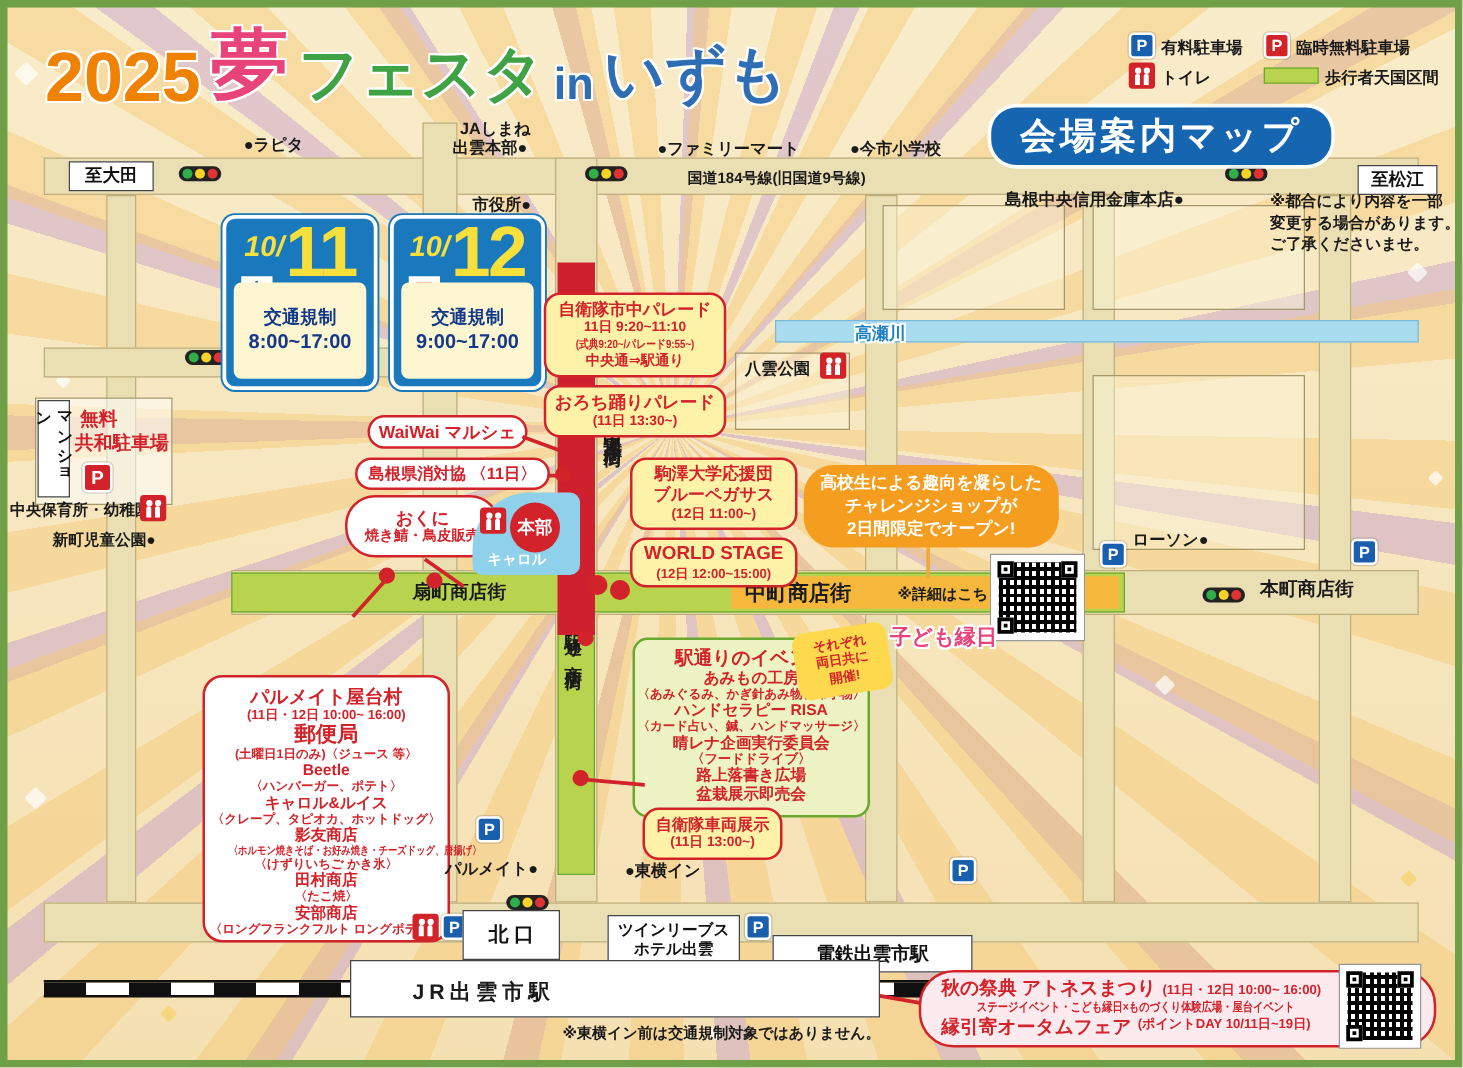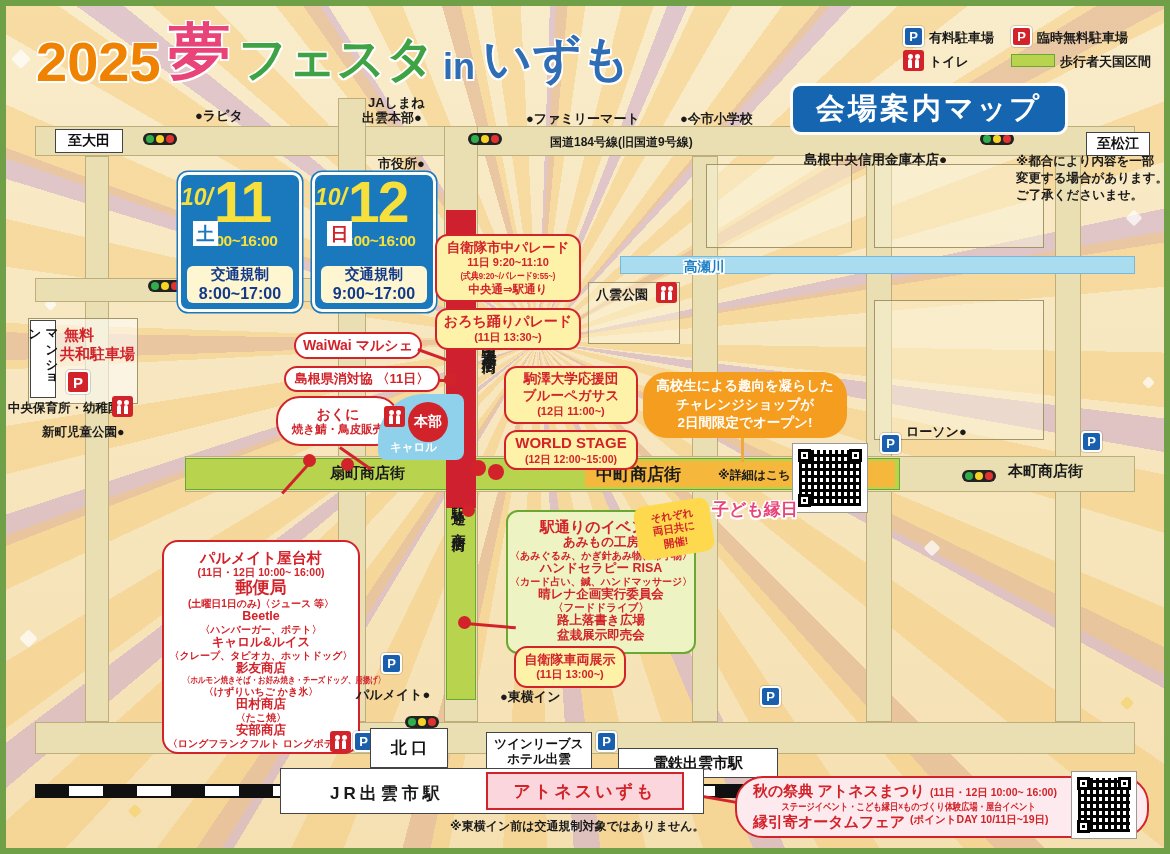--- a/index.html
+++ b/index.html
@@ -33,26 +33,26 @@
 .wc{position:absolute;width:21px;height:21px;background:#d2232a;border-radius:3px;display:flex;align-items:flex-end;justify-content:center;gap:3px;padding:3px}
 .wfig{width:4px;height:9px;background:#fff;border-radius:2px 2px 0 0;position:relative}
 .wfig::before{content:"";position:absolute;top:-5px;left:-0.5px;width:5px;height:5px;border-radius:50%;background:#fff}
 .qr{position:absolute;background:#fff;border:3px solid #fff;box-shadow:0 0 0 1px #999}
 .qr .pat{position:absolute;inset:3px;background-image:repeating-linear-gradient(0deg,#000 0 3px,transparent 3px 7px),repeating-linear-gradient(90deg,#000 0 3px,transparent 3px 6px)}
 .fq{position:absolute;width:13px;height:13px;border:3px solid #000;background:#fff;z-index:2}
 .fq::after{content:"";position:absolute;inset:2px;background:#000}
 .sp{position:absolute;background:#fff;transform:rotate(45deg);border-radius:2px;opacity:.7}
 .sp.yel{background:#f6d36b}
 .datebox{position:absolute;width:124px;height:140px;background:#1a78bd;border:3px solid #fff;border-radius:10px;color:#f7e03c;text-align:center;box-shadow:0 0 0 1.5px #1a78bd}
-.datebox .row1{display:flex;align-items:flex-start;justify-content:flex-start;gap:1px}
+.datebox .row1{display:flex;align-items:flex-start;justify-content:center;gap:1px}
 .dpre{font-size:23px;font-weight:bold;margin-top:9px;font-style:italic}
 .dday{font-size:57px;font-weight:bold;line-height:.95;letter-spacing:-2px}
 .ddow{position:absolute;left:12px;top:46px;width:25px;height:25px;background:#fff;font-size:18px;font-weight:bold;display:flex;align-items:center;justify-content:center}
 .dhours{font-size:15.5px;font-weight:bold;margin-top:3px;letter-spacing:-.5px}
-.dreg{position:absolute;left:6px;right:6px;bottom:6px;background:#fdf6d0;border-radius:6px;color:#12398a;font-weight:bold;font-size:14.5px;line-height:1.2;padding:0 0}
+.dreg{position:absolute;left:6px;right:6px;bottom:6px;background:#fdf6d0;border-radius:6px;color:#12398a;font-weight:bold;font-size:14.5px;line-height:1.2;padding:20px 0}
 .greenbar{position:absolute;background:#b8d44e;border:1.5px solid #6aa832}
 .cond{transform:scaleX(.82);transform-origin:50% 50%;white-space:nowrap}
 .kline{line-height:1.15;white-space:nowrap}
 </style>
 </head>
 <body>
 
 <div id="stage">
 
  <div class="sp" style="left:14px;top:52px;width:14px;height:14px"></div>
@@ -137,21 +137,21 @@
  <div class="pico redp" style="left:1011px;top:26px">P</div>
  <div class="lbl" style="left:1037px;top:29px;font-size:13px">臨時無料駐車場</div>
  <div class="wc" style="left:903px;top:50px">
       <i class="wfig"></i>
       <i class="wfig"></i>
     </div>
  <div class="lbl" style="left:929px;top:53px;font-size:13px">トイレ</div>
  <div class="greenbar" style="left:1011px;top:54px;width:44px;height:13px"></div>
  <div class="lbl" style="left:1060px;top:53px;font-size:13px">歩行者天国区間</div>
 
- <div class="abs" style="left:793px;top:86px;width:272px;height:46px;background:#1565b0;border-radius:8px;color:#fff;font-weight:bold;font-size:29px;letter-spacing:3px;display:flex;align-items:center;justify-content:center;box-shadow:0 0 0 3px rgba(255,255,255,.9)">会場案内マップ</div>
+ <div class="abs" style="left:793px;top:86px;width:272px;height:46px;background:#1565b0;border-radius:20px;color:#fff;font-weight:bold;font-size:29px;letter-spacing:3px;display:flex;align-items:center;justify-content:center;box-shadow:0 0 0 3px rgba(255,255,255,.9)">会場案内マップ</div>
 
  <div class="lbl" style="left:1016px;top:153px;font-size:12.5px">※都合により内容を一部</div>
  <div class="lbl" style="left:1016px;top:170px;font-size:12.5px">変更する場合があります。</div>
  <div class="lbl" style="left:1016px;top:187px;font-size:12.5px">ご了承くださいませ。</div>
 
  <div class="wbox" style="left:55px;top:129px;width:68px;height:24px;font-size:14px">至大田</div>
  <div class="wbox" style="left:1086px;top:132px;width:64px;height:24px;font-size:14px">至松江</div>
 
  <div class="lbl" style="left:195px;top:107px;font-size:13px">●ラピタ</div>
  <div class="lbl" style="left:368px;top:94px;font-size:13px">JAしまね</div>
@@ -338,21 +338,20 @@
     </div>
 
  <div class="wbox" style="left:370px;top:728px;width:78px;height:40px;font-size:16px">北 口</div>
  <div class="wbox" style="left:618px;top:748px;width:160px;height:30px;font-size:15px">電鉄出雲市駅</div>
  <div class="wbox" style="left:486px;top:732px;width:106px;height:40px;flex-direction:column;line-height:1.2">
    <div style="font-size:12.5px">ツインリーブス</div>
    <div style="font-size:12.5px">ホテル出雲</div>
  </div>
  <div class="wbox" style="left:280px;top:768px;width:424px;height:46px"></div>
  <div class="lbl" style="left:330px;top:782px;font-size:17px;letter-spacing:4px">JR出雲市駅</div>
- <div class="abs" style="left:486px;top:772px;width:198px;height:38px;background:#fbd7dd;border:2.5px solid #d2232a;color:#d2232a;font-weight:bold;font-size:17px;letter-spacing:3px;display:flex;align-items:center;justify-content:center">アトネスいずも</div>
  <div class="lbl" style="left:450px;top:818px;font-size:12px">※東横イン前は交通規制対象ではありません。</div>
 
  <div class="abs" style="left:735px;top:776px;width:414px;height:62px;background:#fdeaee;border:2.5px solid #d2232a;border-radius:28px;color:#d2232a;display:flex;flex-direction:column;justify-content:center;padding:2px 78px 2px 16px;line-height:1.25">
    <div style="display:flex;align-items:baseline;gap:5px;white-space:nowrap">
      <span style="font-size:15px;font-weight:bold">秋の祭典 アトネスまつり</span>
      <span style="font-size:10.5px;font-weight:bold">(11日・12日 10:00~ 16:00)</span>
    </div>
    <div class="cond" style="font-size:10px;font-weight:bold">ステージイベント・こども縁日×ものづくり体験広場・屋台イベント</div>
    <div style="display:flex;align-items:flex-start;gap:5px;white-space:nowrap">
      <span style="font-size:15px;font-weight:bold">縁引寄オータムフェア</span>

